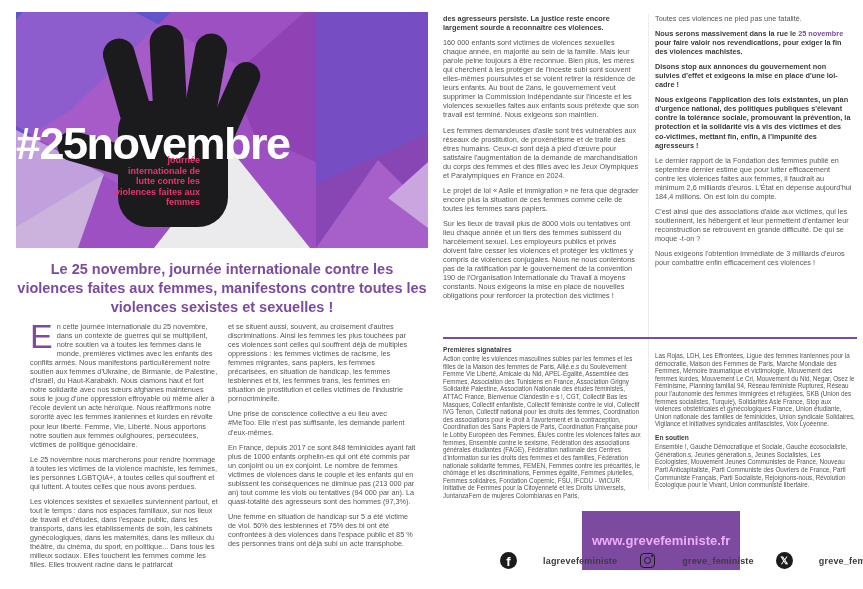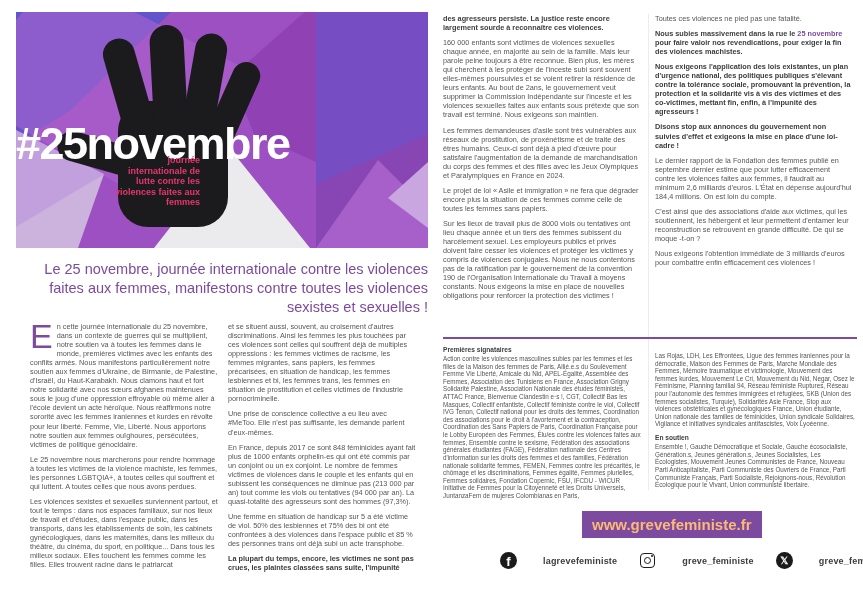--- a/index.html
+++ b/index.html
@@ -9,22 +9,22 @@
   
   #poster{position:absolute;left:16px;top:12px;width:412px;height:236px;overflow:hidden;background:#9c50c1;}
   #poster svg{position:absolute;left:0;top:0;}
   #poster .hand{position:absolute;left:40px;top:12px;width:230px;height:220px;}
   .hashtag{position:absolute;left:0;top:106px;width:100%;text-align:left;color:#ffffff;
            font-size:45px;font-weight:bold;letter-spacing:-1.5px;}
   .palm-tagline{position:absolute;left:92px;top:143px;width:92px;text-align:right;color:#e8356d;
                 font-size:9px;font-weight:bold;line-height:1.18;}
 
   
-  .headline{position:absolute;left:16px;top:260px;width:412px;text-align:right;color:#7c4a9e;
-            font-size:14.5px;font-weight:normal;line-height:1.3;}
+  .headline{position:absolute;left:16px;top:260px;width:412px;text-align:center;color:#7c4a9e;
+            font-size:14.5px;font-weight:bold;line-height:1.3;}
 
   
   .col{position:absolute;font-size:7.3px;line-height:1.24;color:#565658;}
   .col p{margin:0 0 6px 0;}
   .col .b{font-weight:bold;color:#3c3c3e;}
   .accent{color:#7c4a9e;}
   #col1{left:30px;top:322px;width:188px;}
   #col2{left:228px;top:322px;width:188px;}
   #col3{left:443px;top:14px;width:197px;}
   #col4{left:655px;top:14px;width:197px;}
@@ -35,22 +35,22 @@
   .sig-rule{position:absolute;left:443px;top:337px;width:414px;height:2px;background:#7c4a9e;}
 
   
   .sig{position:absolute;font-size:6.3px;line-height:1.21;color:#545456;}
   .sig h4{margin:0 0 1px 0;font-size:6.6px;color:#3c3c3e;}
   .sig p{margin:0 0 6px 0;}
   #sigA{left:443px;top:346px;width:200px;}
   #sigB{left:655px;top:352px;width:200px;}
 
   
-  .web-bar{position:absolute;left:582px;top:511px;background:#7c4a9e;color:#fdba74;
-           font-size:15px;font-weight:bold;padding:5px 10px;cursor:pointer;}
+  .web-bar{position:absolute;left:582px;top:511px;background:#7c4a9e;color:#f0abfc;
+           font-size:13px;font-weight:bold;padding:22px 10px;cursor:pointer;}
   .socials{position:absolute;left:500px;top:552px;width:340px;display:flex;align-items:center;gap:22px;}
   .social{display:flex;align-items:center;gap:6px;cursor:pointer;}
   .social .label{font-size:9px;font-weight:bold;color:#3c3c3e;letter-spacing:.2px;padding-left:20px;}
   .ic{width:17px;height:17px;display:flex;align-items:center;justify-content:center;}
   .fb-circle{width:17px;height:17px;border-radius:50%;background:#1b1b1d;color:#fff;display:flex;
              align-items:flex-end;justify-content:center;font-size:13px;font-weight:bold;overflow:hidden;}
   .ig-box{width:13px;height:13px;border:1.7px solid #1b1b1d;border-radius:4px;position:relative;}
   .ig-box::before{content:"";position:absolute;left:2.6px;top:2.6px;width:5px;height:5px;
                   border:1.6px solid #1b1b1d;border-radius:50%;}
   .ig-box::after{content:"";position:absolute;right:1px;top:1px;width:2px;height:2px;
@@ -97,38 +97,37 @@
     <p><span class="dropcap">E</span><span>n cette journée internationale du 25 novembre, dans un contexte de guerres qui se multiplient, notre soutien va à toutes les femmes dans le monde, premières victimes avec les enfants des conflits armés. Nous manifestons particulièrement notre soutien aux femmes d'Ukraine, de Birmanie, de Palestine, d'Israël, du Haut-Karabakh. Nous clamons haut et fort notre solidarité avec nos sœurs afghanes maintenues sous le joug d'une oppression effroyable où même aller à l'école devient un acte héroïque. Nous réaffirmons notre sororité avec les femmes iraniennes et kurdes en révolte pour leur liberté. Femme, Vie, Liberté. Nous apportons notre soutien aux femmes ouïghoures, persécutées, victimes de politique génocidaire.</span></p>
     <p>Le 25 novembre nous marcherons pour rendre hommage à toutes les victimes de la violence machiste, les femmes, les personnes LGBTQIA+, à toutes celles qui souffrent et qui luttent. A toutes celles que nous avons perdues.</p>
     <p>Les violences sexistes et sexuelles surviennent partout, et tout le temps : dans nos espaces familiaux, sur nos lieux de travail et d'études, dans l'espace public, dans les transports, dans les établissements de soin, les cabinets gynécologiques, dans les maternités, dans les milieux du théâtre, du cinéma, du sport, en politique... Dans tous les milieux sociaux. Elles touchent les femmes comme les filles. Elles trouvent racine dans le patriarcat</p>
   </div>
 
   <div class="col" id="col2">
     <p>et se situent aussi, souvent, au croisement d'autres discriminations. Ainsi les femmes les plus touchées par ces violences sont celles qui souffrent déjà de multiples oppressions : les femmes victimes de racisme, les femmes migrantes, sans papiers, les femmes précarisées, en situation de handicap, les femmes lesbiennes et bi, les femmes trans, les femmes en situation de prostitution et celles victimes de l'industrie pornocriminelle.</p>
     <p>Une prise de conscience collective a eu lieu avec #MeToo. Elle n'est pas suffisante, les demande parlent d'eux-mêmes.</p>
     <p>En France, depuis 2017 ce sont 848 féminicides ayant fait plus de 1000 enfants orphelin-es qui ont été commis par un conjoint ou un ex conjoint. Le nombre de femmes victimes de violences dans le couple et les enfants qui en subissent les conséquences ne diminue pas (213 000 par an) tout comme les viols ou tentatives (94 000 par an). La quasi-totalité des agresseurs sont des hommes (97,3%).</p>
     <p>Une femme en situation de handicap sur 5 a été victime de viol. 50% des lesbiennes et 75% des bi ont été confrontées à des violences dans l'espace public et 85 % des personnes trans ont déjà subi un acte transphobe.</p>
-    <p class="b">La plupart du temps, encore, les victimes ne sont pas crues, les plaintes classées sans suite, l'impunité</p>
   </div>
 
   <div class="vdivider"></div>
 
   <div class="col" id="col3">
     <p class="b">des agresseurs persiste. La justice reste encore largement sourde à reconnaître ces violences.</p>
     <p>160 000 enfants sont victimes de violences sexuelles chaque année, en majorité au sein de la famille. Mais leur parole peine toujours à être reconnue. Bien plus, les mères qui cherchent à les protéger de l'inceste subi sont souvent elles-mêmes poursuivies et se voient retirer la résidence de leurs enfants. Au bout de 2ans, le gouvernement veut supprimer la Commission Indépendante sur l'inceste et les violences sexuelles faites aux enfants sous prétexte que son travail est terminé. Nous exigeons son maintien.</p>
     <p>Les femmes demandeuses d'asile sont très vulnérables aux réseaux de prostitution, de proxénétisme et de traite des êtres humains. Ceux-ci sont déjà à pied d'œuvre pour satisfaire l'augmentation de la demande de marchandisation du corps des femmes et des filles avec les Jeux Olympiques et Paralympiques en France en 2024.</p>
     <p>Le projet de loi « Asile et immigration » ne fera que dégrader encore plus la situation de ces femmes comme celle de toutes les femmes sans papiers.</p>
     <p>Sur les lieux de travail plus de 8000 viols ou tentatives ont lieu chaque année et un tiers des femmes subissent du harcèlement sexuel. Les employeurs publics et privés doivent faire cesser les violences et protéger les victimes y compris de violences conjugales. Nous ne nous contentons pas de la ratification par le gouvernement de la convention 190 de l'Organisation Internationale du Travail à moyens constants. Nous exigeons la mise en place de nouvelles obligations pour renforcer la protection des victimes !</p>
   </div>
 
   <div class="col" id="col4">
     <p>Toutes ces violences ne pied pas une fatalité.</p>
-    <p class="b"><span>Nous subies massivement dans la rue le </span><span class="accent">25 novembre</span><span> pour faire valoir nos revendications,  pour exiger la fin des violences machistes.</span></p>
+    <p class="b"><span>Nous serons massivement dans la rue le </span><span class="accent">25 novembre</span><span> pour faire valoir nos revendications,  pour exiger la fin des violences machistes.</span></p>
+    <p class="b">Disons stop aux annonces du gouvernement non suivies d'effet et exigeons la mise en place d'une loi-cadre !</p>
     <p class="b">Nous exigeons l'application des lois existantes, un plan d'urgence national, des politiques publiques s'élevant contre la tolérance sociale, promouvant la prévention, la protection et la solidarité vis à vis des victimes et des co-victimes, mettant fin, enfin, à l'impunité des agresseurs !</p>
-    <p class="b">Disons stop aux annonces du gouvernement non suivies d'effet et exigeons la mise en place d'une loi-cadre !</p>
     <p>Le dernier rapport de la Fondation des femmes publié en septembre dernier estime que pour lutter efficacement contre les violences faites aux femmes, il faudrait au minimum 2,6 milliards d'euros. L'État en dépense aujourd'hui 184,4 millions. On est loin du compte.</p>
     <p>C'est ainsi que des associations d'aide aux victimes, qui les soutiennent, les hébergent et leur permettent d'entamer leur reconstruction se retrouvent en grande difficulté. De qui se moque -t-on ?</p>
     <p>Nous exigeons l'obtention immédiate de 3 milliards d'euros pour combattre enfin efficacement ces violences !</p>
   </div>
 
   <div class="sig-rule"></div>
 
   <div class="sig" id="sigA">
     <h4>Premières signataires</h4>
     <p>Action contre les violences masculines subies par les femmes et les filles de la Maison des femmes de Paris, Allié.e.s du Soulèvement Femme Vie Liberté,  Amicale du Nid, APEL-Égalité, Assemblée des Femmes, Association des Tunisiens en France,  Association Grigny Solidarité Palestine, Association Nationale des études féministes, ATTAC France, Bienvenue Clandestin e·s !, CGT, Collectif Bas les Masques, Collectif enfantiste, Collectif féministe contre le viol, Collectif IVG Tenon, Collectif national pour les droits des femmes, Coordination des associations pour le droit à l'avortement et la contraception, Coordination des Sans Papiers de Paris, Coordination Française pour le Lobby Européen des Femmes, Élu/es contre les violences faites aux femmes,  Ensemble contre le sexisme, Fédération des associations générales étudiantes (FAGE), Fédération nationale des Centres d'information sur les droits des femmes et des familles, Fédération nationale solidarité femmes, FEMEN, Femmes contre les précarités, le chômage et les discriminations, Femmes égalité, Femmes plurielles, Femmes solidaires, Fondation Copernic, FSU, IFCDU - WICUR Initiative de Femmes pour la Citoyenneté et les Droits Universels, JuntanzaFem de mujeres Colombianas en Paris,</p>

